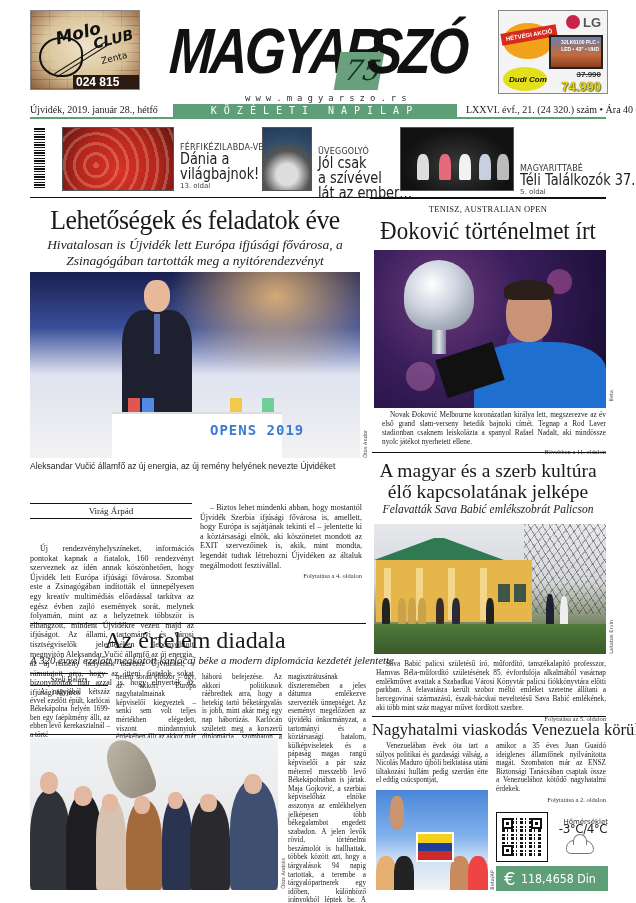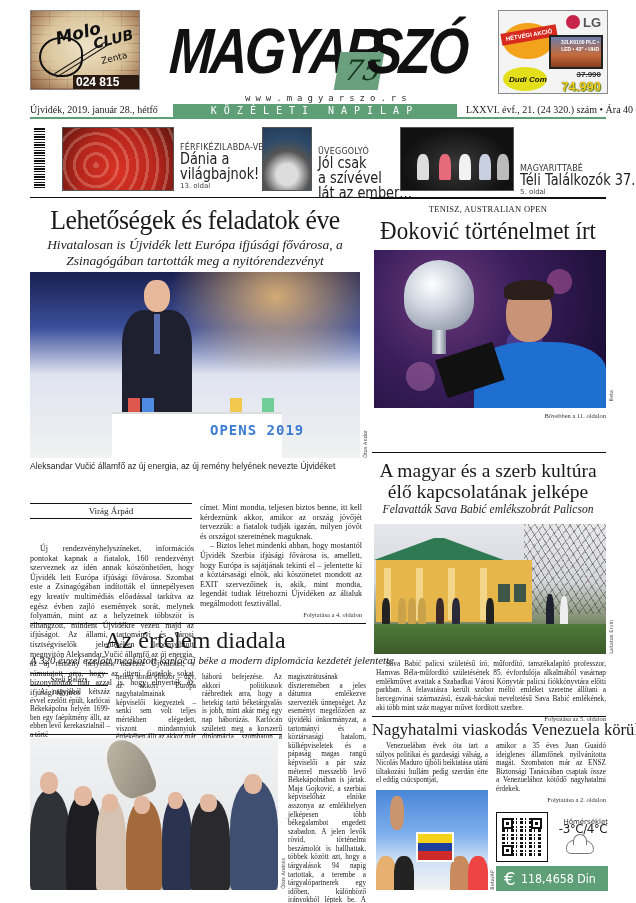--- a/index.html
+++ b/index.html
@@ -236,39 +236,39 @@
   <div class="opens">OPENS 2019</div>
 </div>
 <div class="abs credit-v" style="left:362px; top:430px;">Ótos Andor</div>
 <div class="abs caption" style="left:30px; top:461px; width:330px;">Aleksandar Vučić államfő az új energia, az új remény helyének nevezte Újvidéket</div>
 
 <div class="abs byline" style="left:30px; top:503px; width:162px;">Virág Árpád</div>
 <div class="abs body-text" style="left:30px; top:520px; width:164px;margin-top:24px;">
   <p>Új rendezvényhelyszíneket, információs pontokat kapnak a fiatalok, 160 rendezvényt szerveznek az idén annak köszönhetően, hogy Újvidék lett Európa ifjúsági fővárosa. Szombat este a Zsinagógában indították el ünnepélyesen egy kreatív multimédiás előadással tarkítva az egész évben zajló események sorát, melynek folyamán, mint az a helyzetnek többször is elhangzott, mindent Újvidékre vezett majd az ifjúságot. Az állami, tartományi és városi tisztségviselők jelenlétében lebonyolított megnyitón Aleksandar Vučić államfő az új energia, az új remény helyének nevezte Újvidéket, s rámutatott arra, hogy az itteni fiatalok sokat bizonyítottak már azzal is, hogy elnyerték az ifjúsági főváros</p>
 </div>
 <div class="abs body-text" style="left:200px; top:503px; width:162px;">
-  <p style="text-indent:0">címet. Mint mondta, teljesen biztos benne, itt kell kérdeznünk akkor, amikor az ország jövőjét tervezzük: a fiatalok tudják igazán, milyen jövőt és országot szeretnének maguknak.</p>
   <p>– Biztos lehet mindenki abban, hogy mostantól Újvidék Szerbia ifjúsági fővárosa is, amellett, hogy Európa is sajátjának tekinti el – jelentette ki a köztársasági elnök, aki köszönetet mondott az EXIT szervezőinek is, akik, mint mondta, legendát tudtak létrehozni Újvidéken az általuk megálmodott fesztivállal.</p>
   <div class="folyt">Folytatása a 4. oldalon</div>
 </div>
 
 <div class="abs rule-black" style="left:370px; top:198px; width:236px;"></div>
 <div class="abs sport-kicker">TENISZ, AUSTRALIAN OPEN</div>
 <div class="abs sport-title">Đoković történelmet írt</div>
 <div class="abs sport-photo">
   <div class="bokeh"></div>
   <div class="shirt"></div>
   <div class="player-head"></div>
   <div class="player-hair"></div>
   <div class="trophy-base"></div>
   <div class="trophy-stem"></div>
   <div class="trophy"></div>
 </div>
 <div class="abs credit-v" style="left:608px; top:390px;">Beta</div>
 <div class="abs sport-caption">
+  <span>Novak Đoković Melbourne koronázatlan királya lett, megszerezve az év első grand slam-verseny hetedik bajnoki címét. Tegnap a Rod Laver stadionban csaknem leiskolázta a spanyol Rafael Nadalt, aki mindössze nyolc játékot nyerhetett ellene.</span>
   <div class="folyt" style="text-indent:0">Bővebben a 11. oldalon</div>
 </div>
 
 <div class="abs rule-black" style="left:372px; top:452px; width:234px;"></div>
 <div class="abs culture-title">A magyar és a szerb kultúra élő kapcsolatának jelképe</div>
 <div class="abs culture-deck">Felavatták Sava Babić emlékszobrát Palicson</div>
 <div class="abs culture-photo">
   <div class="tree"></div>
   <div class="house"></div>
   <div class="roof"></div>

